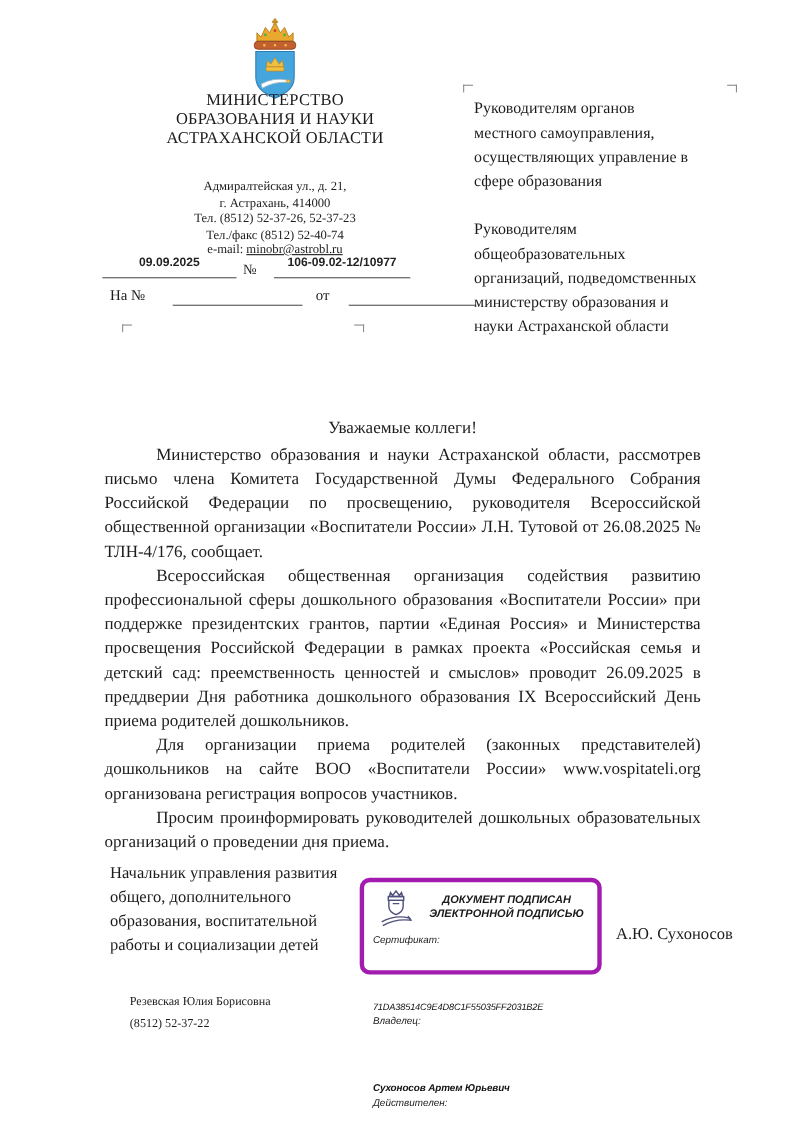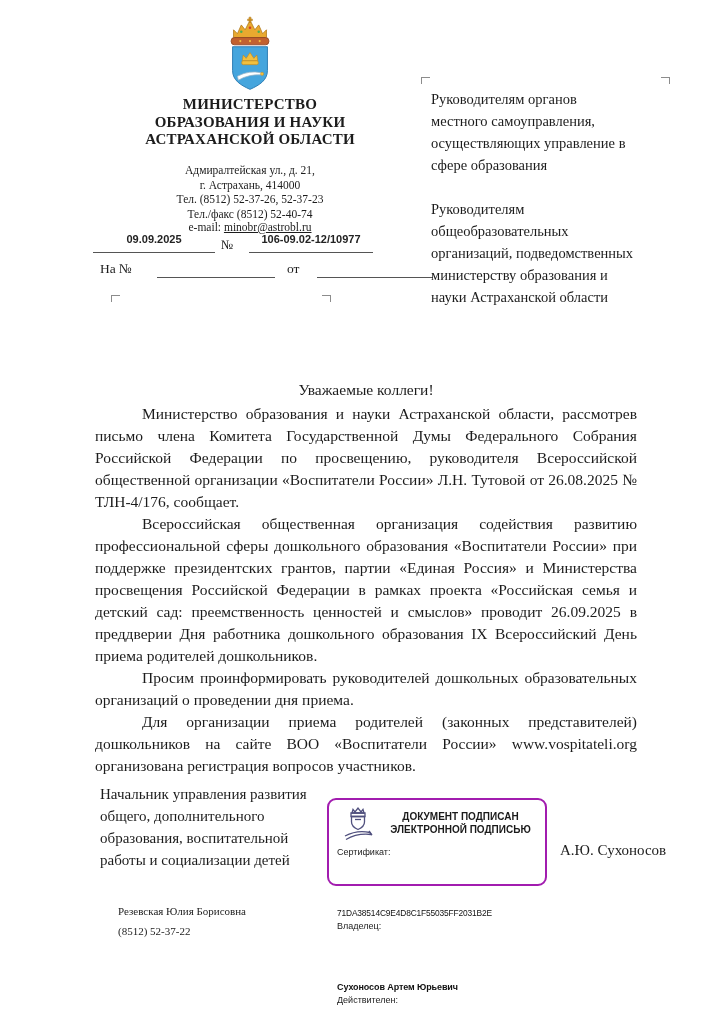--- a/index.html
+++ b/index.html
@@ -8,22 +8,22 @@
     position:relative; width:724px; height:1024px; margin:0 auto;
     background:#ffffff; overflow:hidden; color:#1c1c1c;
     font-family:"Liberation Serif","DejaVu Serif",serif;
   }
   .abs { position:absolute; }
   .prelines { white-space:pre-line; }
 
   
   .crest { left:219px; top:13px; }
   .ministry {
-    left:105px; top:96px; width:290px; text-align:center;
-    font-weight:bold; font-size:15px; line-height:17.5px; letter-spacing:.2px;
+    left:105px; top:83px; width:290px; text-align:center;
+    font-weight:normal; font-size:15px; line-height:17.5px; letter-spacing:.2px;
   }
   .address {
     left:105px; top:163px; width:290px; text-align:center;
     font-size:11.5px; line-height:14.5px;
   }
   .email-line { left:105px; top:221px; width:290px; text-align:center; font-size:11.5px; }
   .email-link { text-decoration:underline; }
 
   .u-line { border-bottom:1px solid #555; height:0; }
   .date-text, .num-text {
@@ -49,21 +49,21 @@
   .body p {
     font-size:15.5px; line-height:22px; text-align:justify; text-indent:47px;
   }
 
   
   .sig-position { left:100px; top:783px; width:262px; font-size:15px; line-height:22px; }
   .sig-name { left:560px; top:842px; font-size:15px; }
 
   .stamp {
     left:327px; top:798px; width:220px; height:88px;
-    background:#ffffff; border:2px solid #a21caf; border-radius:9px;
+    background:#ffffff; border:4px solid #a21caf; border-radius:9px;font-style:italic;
   }
   .stamp-icon { position:absolute; left:9px; top:5px; }
   .stamp-title {
     position:absolute; left:52px; right:5px; top:11px; text-align:center;
     font-size:10px; line-height:12.5px; font-weight:bold; color:#1a1a1a;
     font-family:"Liberation Sans","DejaVu Sans",sans-serif;
   }
   .stamp-rows { position:absolute; left:8px; right:4px; top:46px;
     font-family:"Liberation Sans","DejaVu Sans",sans-serif; }
   .stamp-row { display:flex; line-height:13.2px;flex-direction:column; }
@@ -138,22 +138,22 @@
 науки Астраханской области</div>
   </div>
 
   <div class="abs corner tl" style="left:111px; top:295px;"></div>
   <div class="abs corner tr" style="left:322px; top:295px;"></div>
 
   <div class="abs salutation">Уважаемые коллеги!</div>
   <div class="abs body">
     <p>Министерство образования и науки Астраханской области, рассмотрев письмо члена Комитета Государственной Думы Федерального Собрания Российской Федерации по просвещению, руководителя Всероссийской общественной организации «Воспитатели России» Л.Н. Тутовой от 26.08.2025 № ТЛН-4/176, сообщает.</p>
     <p>Всероссийская общественная организация содействия развитию профессиональной сферы дошкольного образования «Воспитатели России» при поддержке президентских грантов, партии «Единая Россия» и Министерства просвещения Российской Федерации в рамках проекта «Российская семья и детский сад: преемственность ценностей и смыслов» проводит 26.09.2025 в преддверии Дня работника дошкольного образования IX Всероссийский День приема родителей дошкольников.</p>
+    <p>Для организации приема родителей (законных представителей) дошкольников на сайте ВОО «Воспитатели России» www.vospitateli.org организована регистрация вопросов участников.</p>
     <p>Просим проинформировать руководителей дошкольных образовательных организаций о проведении дня приема.</p>
-    <p>Для организации приема родителей (законных представителей) дошкольников на сайте ВОО «Воспитатели России» www.vospitateli.org организована регистрация вопросов участников.</p>
   </div>
 
   <div class="abs sig-position prelines">Начальник управления развития
 общего, дополнительного
 образования, воспитательной
 работы и социализации детей</div>
 
   <div class="abs stamp">
     <div class="stamp-icon">
       <svg width="40" height="40" viewBox="0 0 40 40" xmlns="http://www.w3.org/2000/svg" fill="none" stroke="#50507e" stroke-width="1.3">

